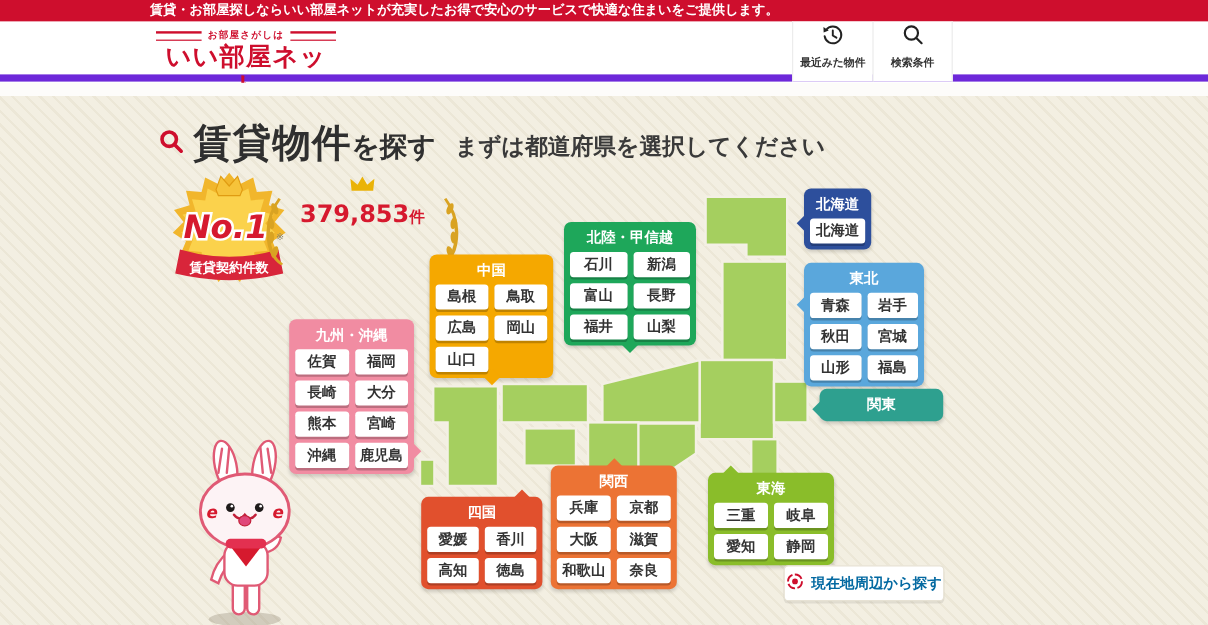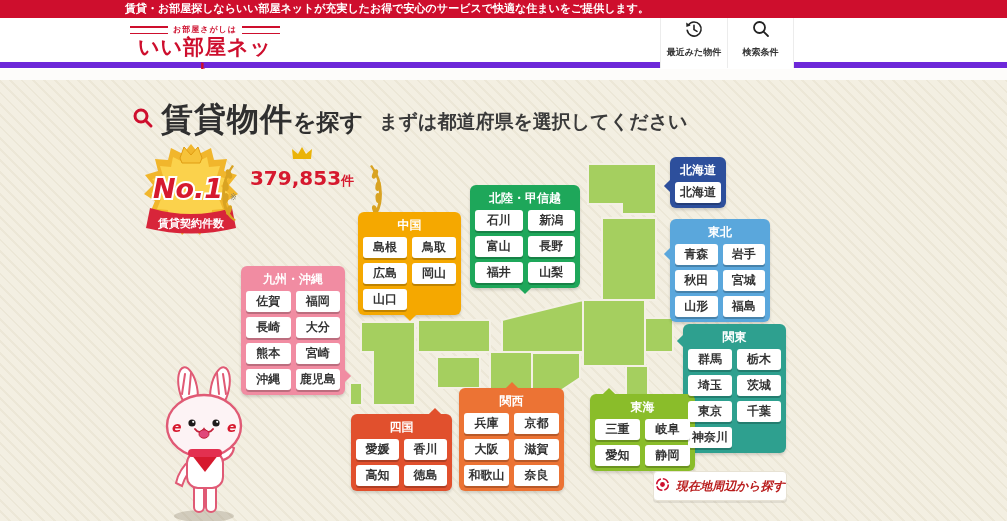--- a/index.html
+++ b/index.html
@@ -71,21 +71,21 @@
   #region-shikoku  { left:351px; top:334px; width:101px; }
   #region-shikoku .box-arrow { top:-4px; right:12px; }
   #region-kansai   { left:459px; top:308px; width:105px; }
   #region-kansai .box-arrow { top:-4px; left:50%; margin-left:-5px; }
   #region-tokai    { left:590px; top:314px; width:105px; }
   #region-tokai .box-arrow { top:-4px; left:14px; }
 
   
   .geo-btn { position:absolute; left:653px; top:391px; width:134px; height:30px; background:#fff; border:1px solid #e7e2d4;
     border-radius:4px; box-shadow:0 2px 0 rgba(0,0,0,.08); display:flex; align-items:center; justify-content:center; gap:6px; cursor:pointer; }
-  .geo-label { font-size:12px; font-weight:bold; color:#b91c1c; white-space:nowrap;font-style:italic; }
+  .geo-label { font-size:12px; font-weight:bold; color:#0369a1; white-space:nowrap; }
 
   
   .mascot { position:absolute; left:142px; top:286px; }
 </style>
 </head>
 <body>
 
 <div class="topbar">
   <div class="topbar-msg">賃貸・お部屋探しならいい部屋ネットが充実したお得で安心のサービスで快適な住まいをご提供します。</div>
 </div>
@@ -211,29 +211,20 @@
         <button class="pref-btn">岩手</button>
         <button class="pref-btn">秋田</button>
         <button class="pref-btn">宮城</button>
         <button class="pref-btn">山形</button>
         <button class="pref-btn">福島</button>
       </div>
     </div>
   <div class="region-box" id="region-kanto" style="--rc: #2ea08f;">
       <span class="box-arrow"></span>
       <div class="region-title">関東</div>
-      <div class="pref-grid">
-        <button class="pref-btn">群馬</button>
-        <button class="pref-btn">栃木</button>
-        <button class="pref-btn">埼玉</button>
-        <button class="pref-btn">茨城</button>
-        <button class="pref-btn">東京</button>
-        <button class="pref-btn">千葉</button>
-        <button class="pref-btn">神奈川</button>
-      </div>
     </div>
   <div class="region-box" id="region-hokuriku" style="--rc: #1ea75a;">
       <span class="box-arrow"></span>
       <div class="region-title">北陸・甲信越</div>
       <div class="pref-grid">
         <button class="pref-btn">石川</button>
         <button class="pref-btn">新潟</button>
         <button class="pref-btn">富山</button>
         <button class="pref-btn">長野</button>
         <button class="pref-btn">福井</button>

